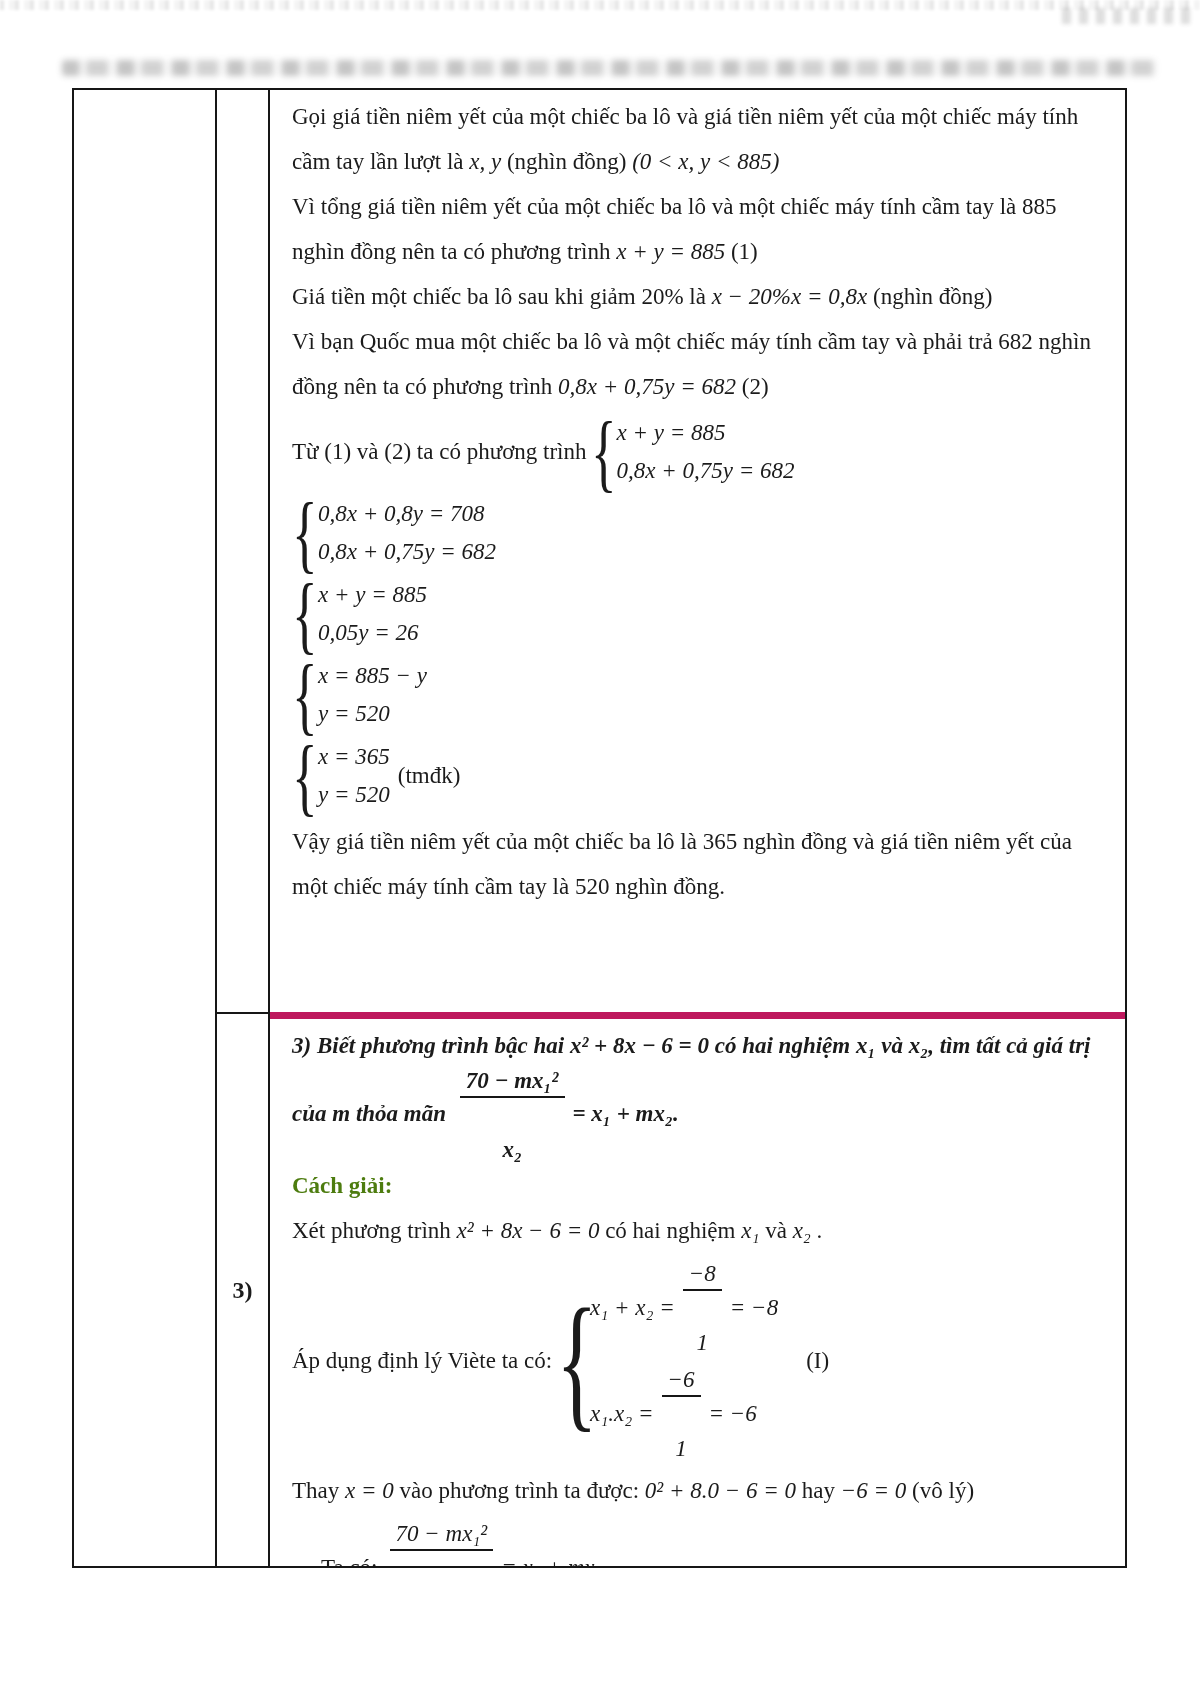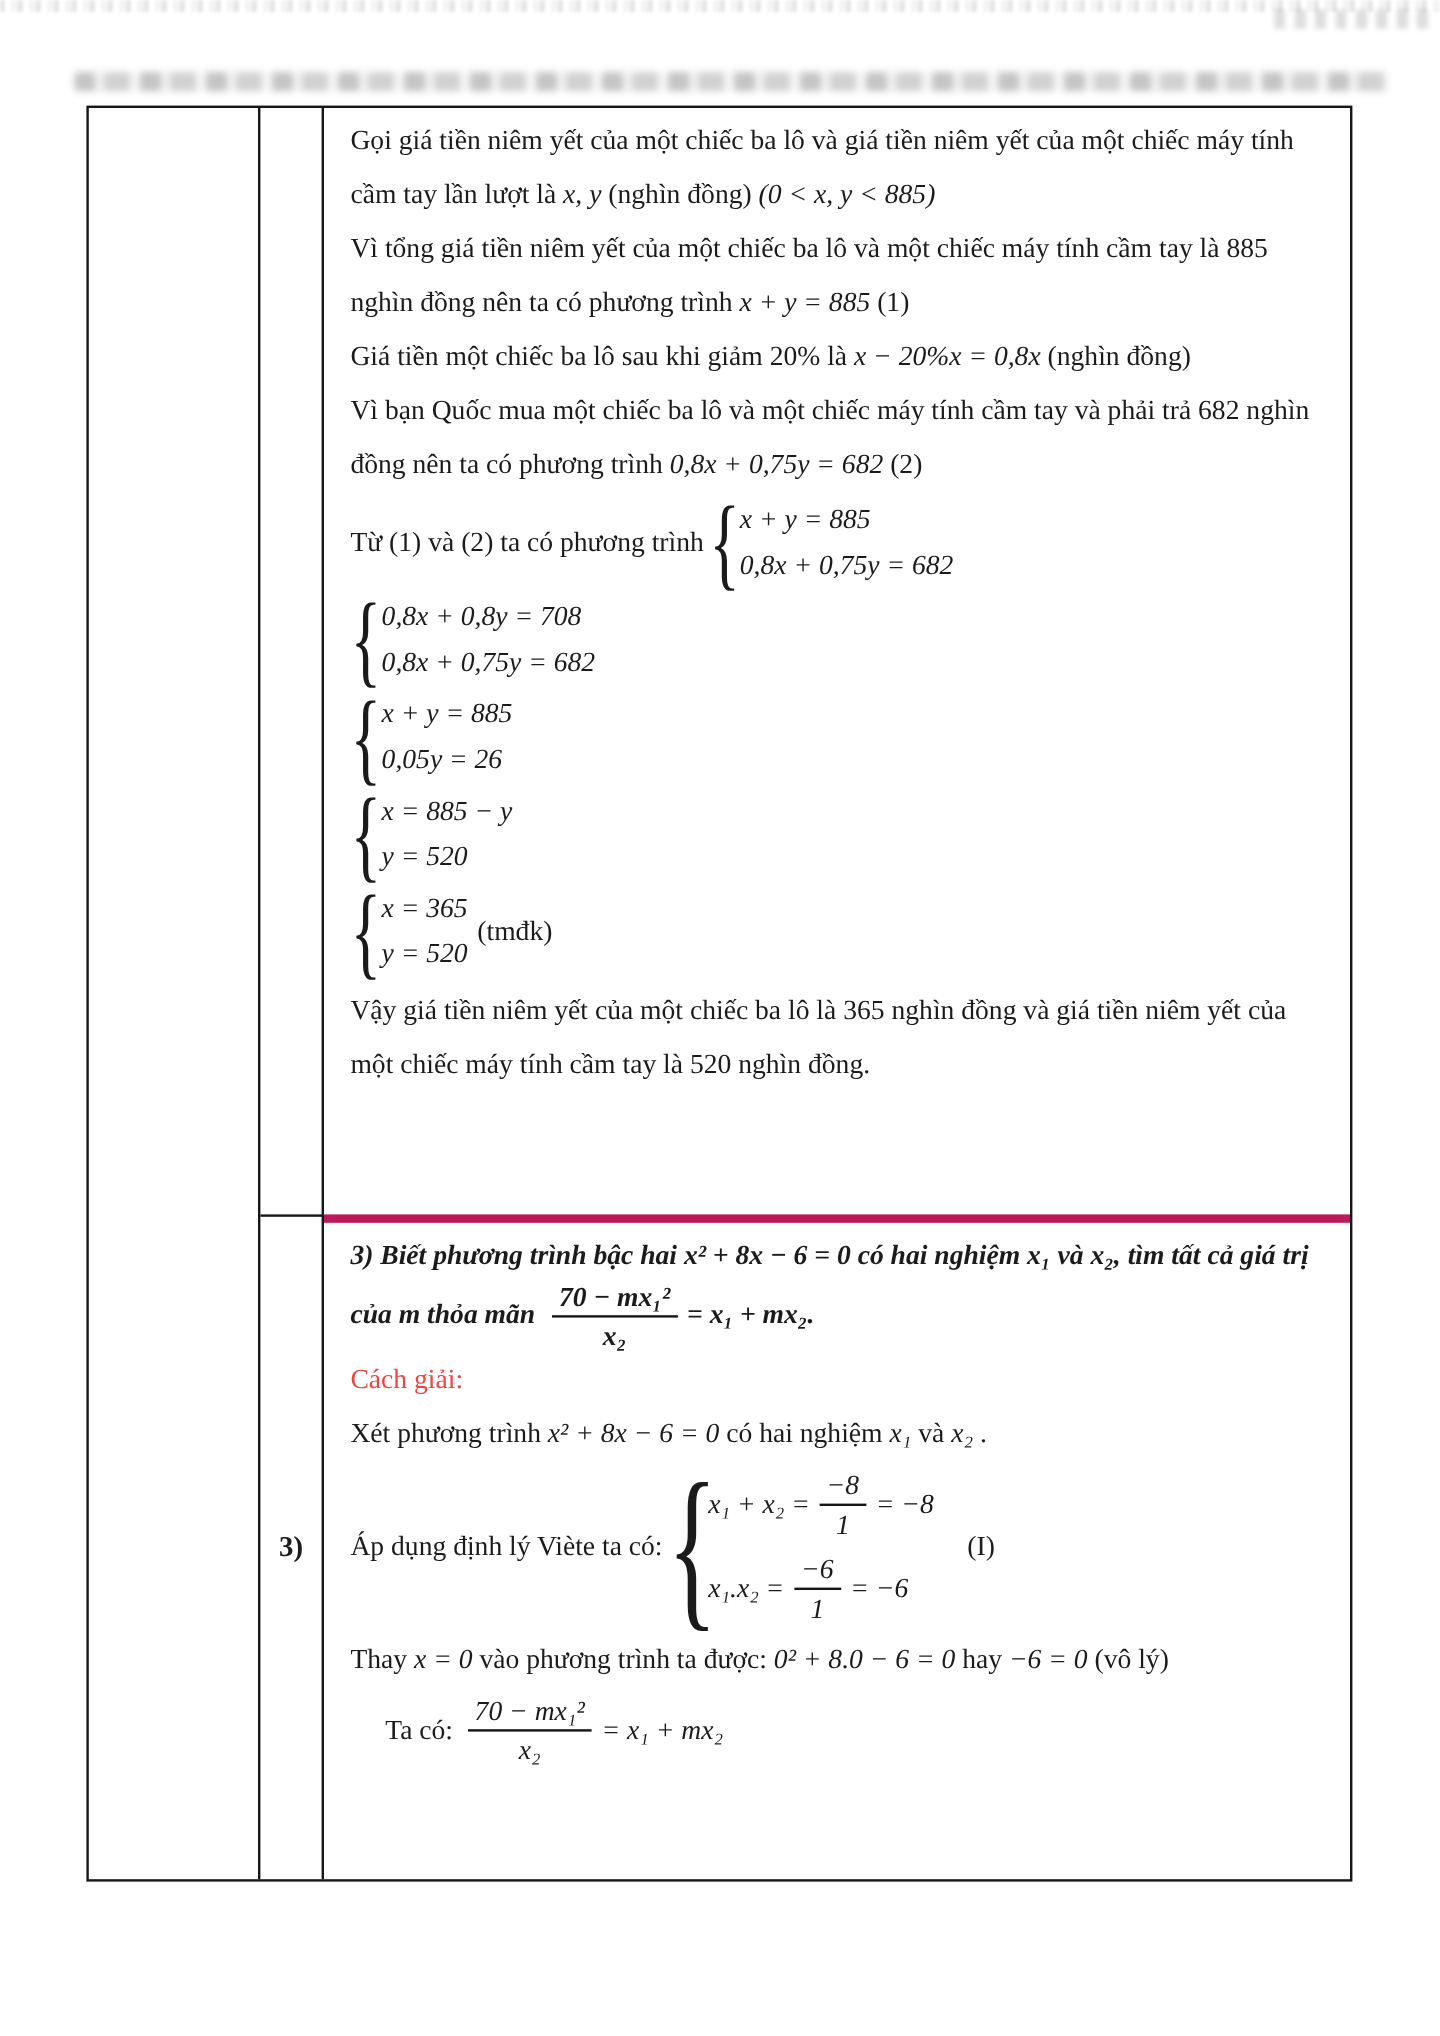--- a/index.html
+++ b/index.html
@@ -42,26 +42,26 @@
   .math{font-style:italic;}
   
   .sys{display:flex;align-items:center;margin:5px 0;}
   .syslabel{line-height:40px;margin-right:4px;}
   .sbrace{font-size:86px;height:76px;display:flex;align-items:center;width:26px;
           transform:scaleX(.62);transform-origin:left center;font-weight:400;}
   .eqs{display:flex;flex-direction:column;justify-content:center;}
   .sys .eq{line-height:38px;}
   .note{margin-left:8px;align-self:center;}
   
-  .frac{display:inline-flex;flex-direction:column;align-items:center;vertical-align:middle;margin:0 8px;}
+  .frac{display:inline-flex;flex-direction:column;align-items:center;vertical-align:middle;margin:0 8px;gap:36px;}
   .fnum{border-bottom:2px solid #161616;padding:0 6px 3px;line-height:1.1;}
   .fden{padding-top:3px;line-height:1.1;}
   
   .part3-heading{font-weight:bold;font-style:italic;line-height:50px;margin:2px 0 8px;}
-  .red-label{color:#ef4444;font-weight:normal;line-height:44px;margin:0 0 2px;}
+  .red-label{color:#4d7c0f;font-weight:bold;line-height:44px;margin:0 0 2px;}
   .viete{display:flex;align-items:center;margin:8px 0 6px;}
   .tbrace{font-size:150px;height:126px;display:flex;align-items:center;width:34px;
           transform:scaleX(.58);transform-origin:left center;}
   .veqs{display:flex;flex-direction:column;gap:12px;}
   .veq{display:flex;align-items:center;}
   .itag{margin-left:28px;font-style:normal;}
   .fracline{display:flex;align-items:center;margin:8px 0 0;}
   .fraclabel{margin-right:4px;margin-left:29px;}
 </style>
 </head>

